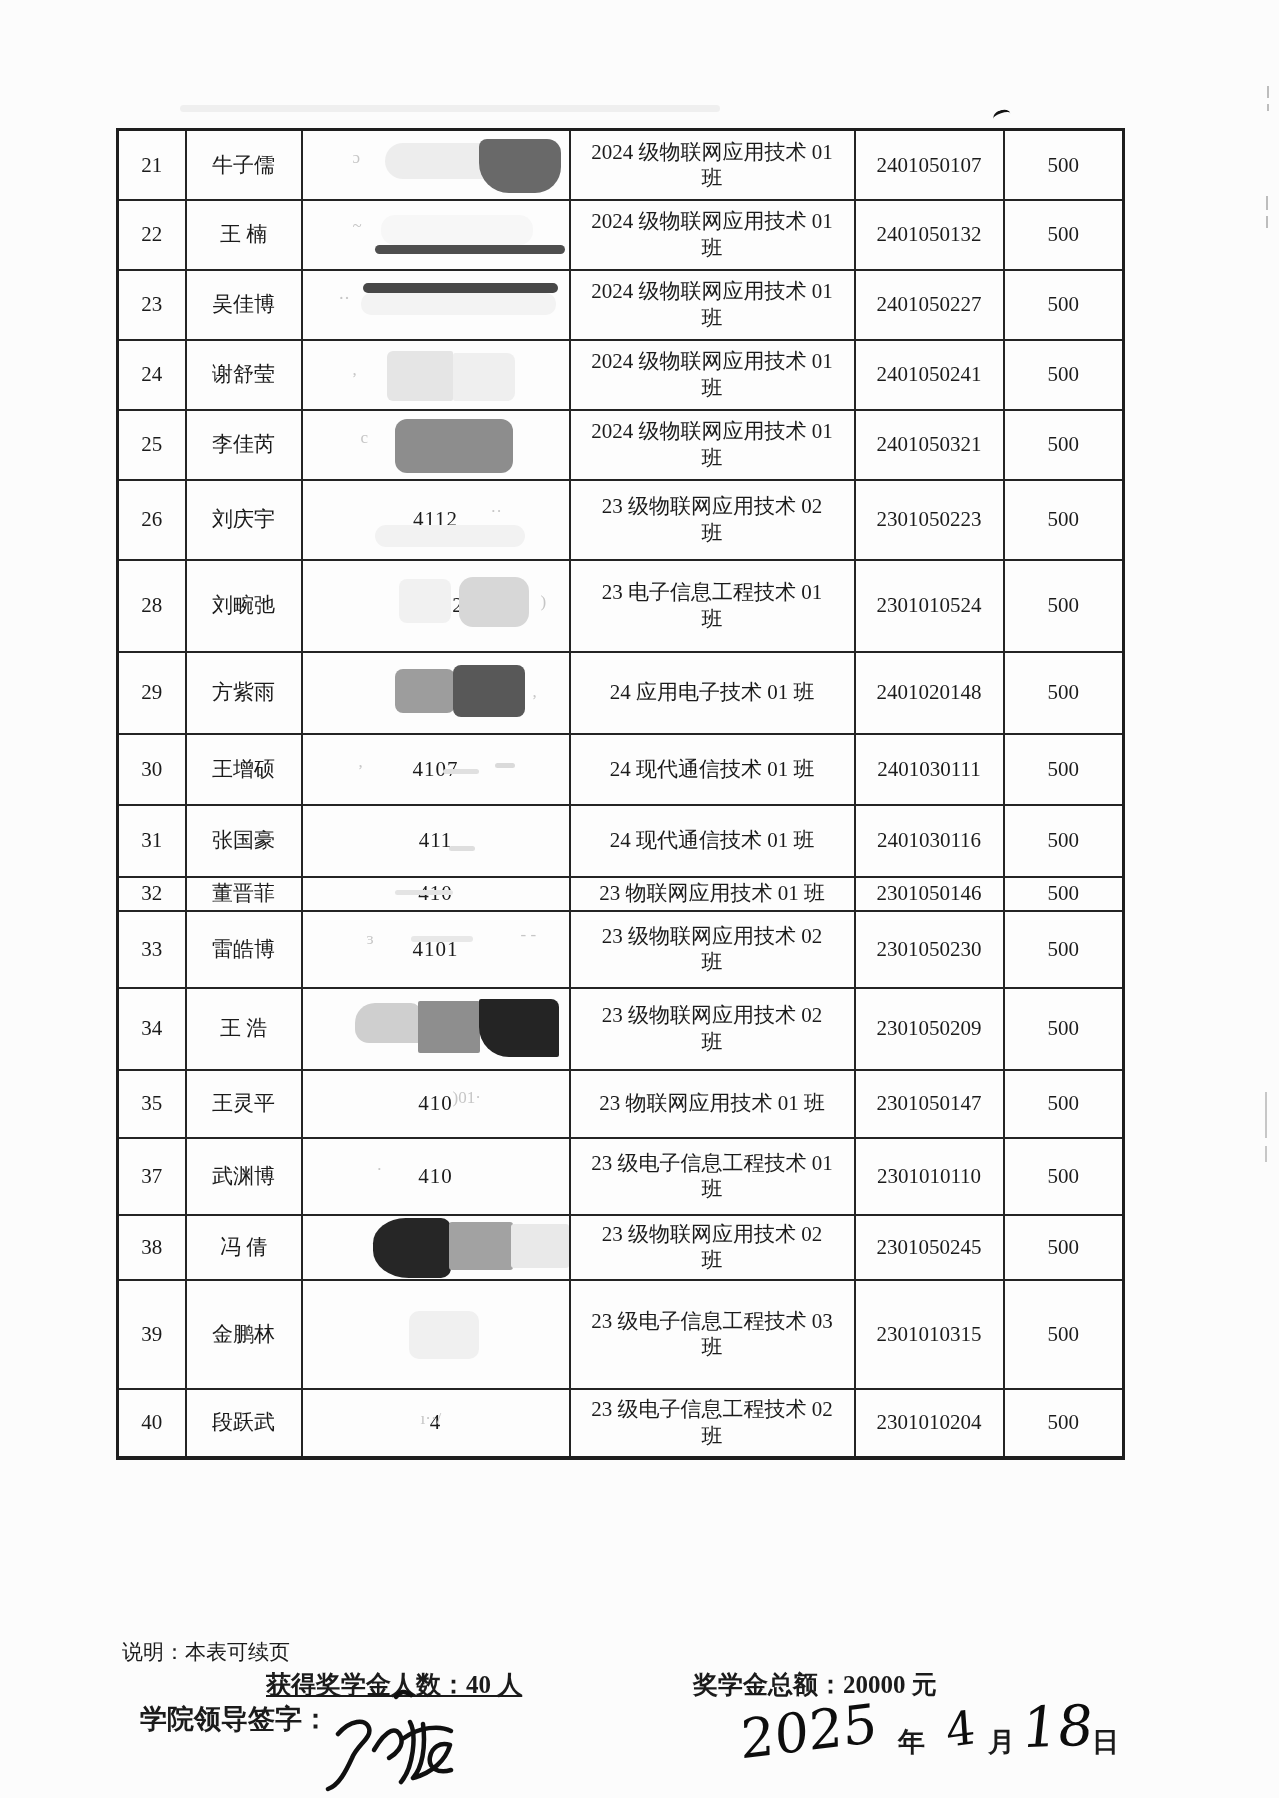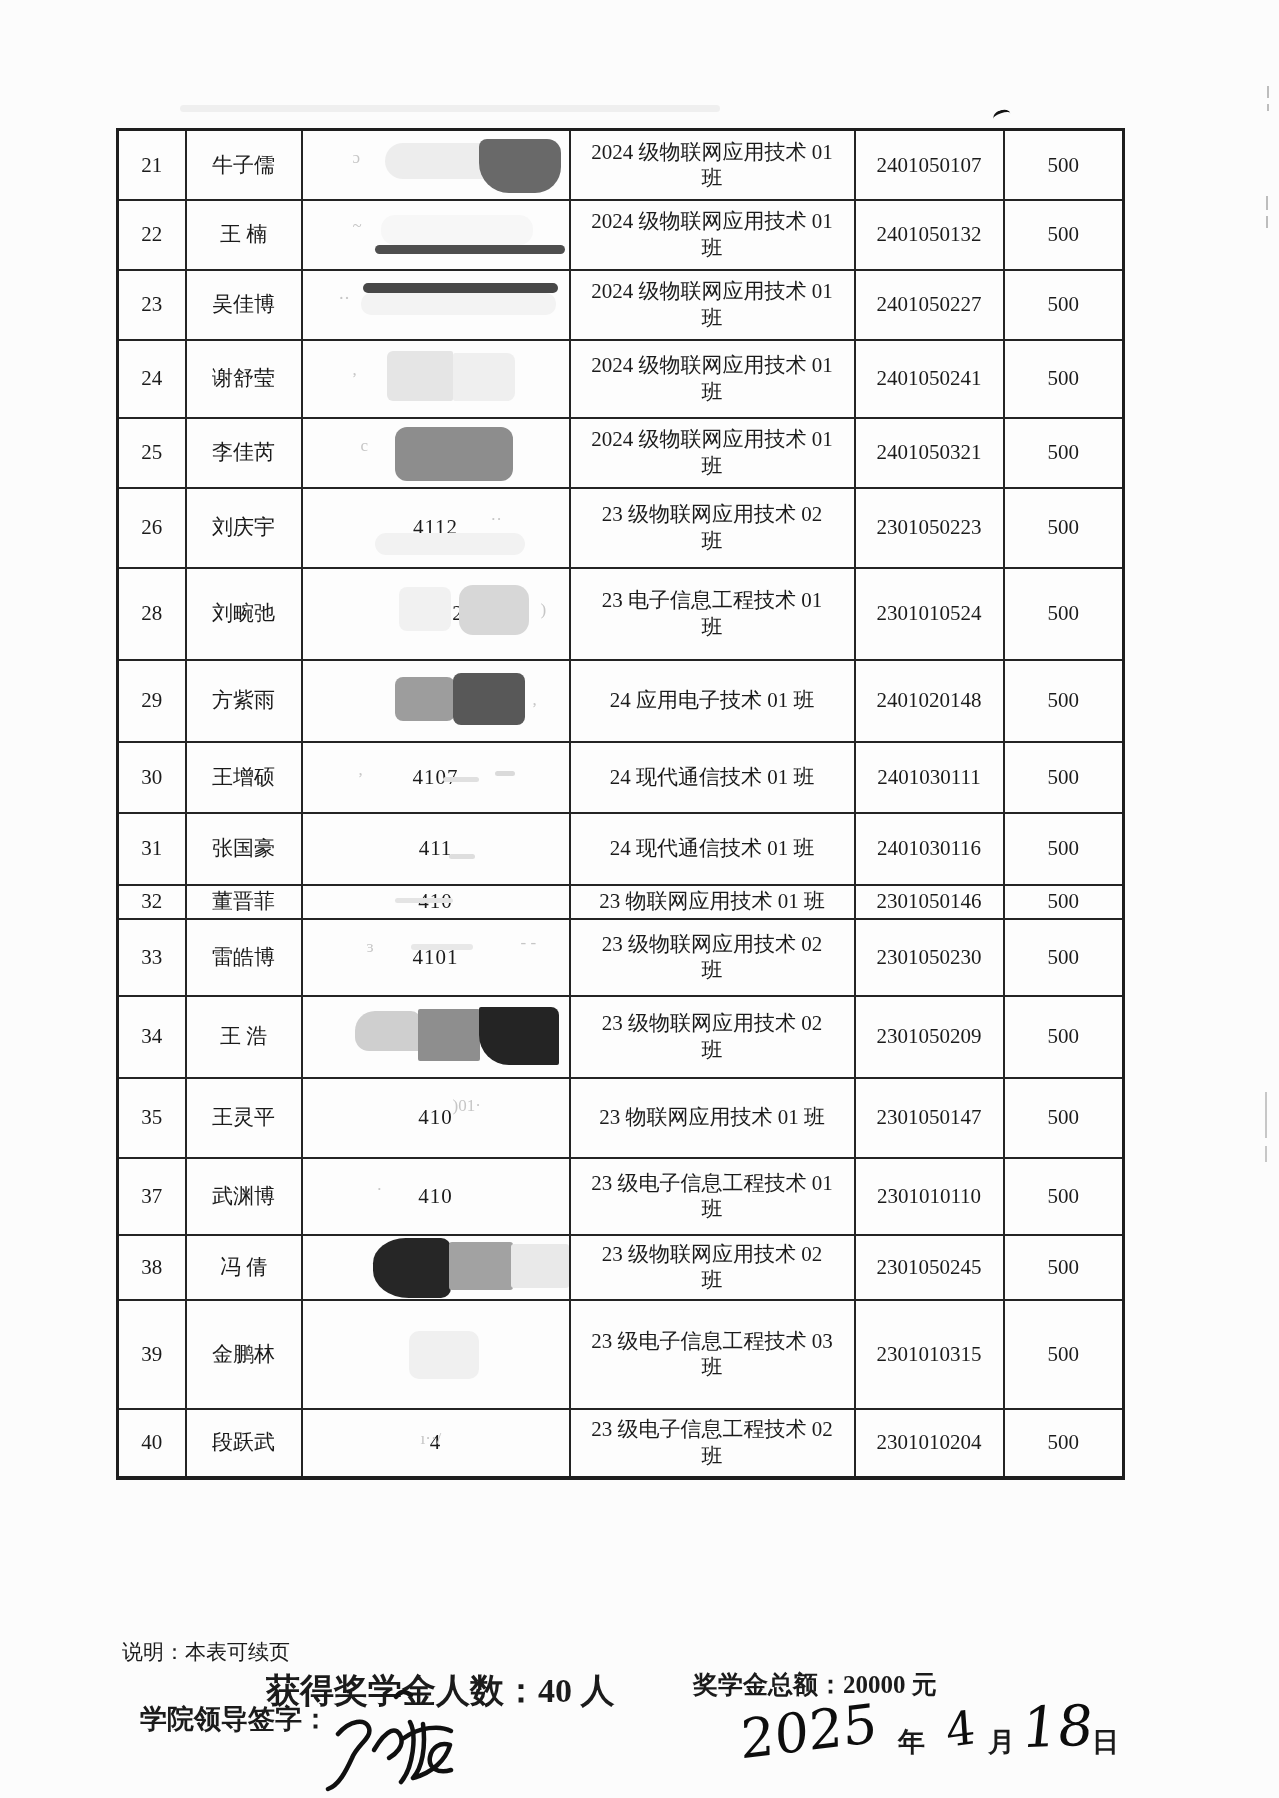--- a/index.html
+++ b/index.html
@@ -24,21 +24,21 @@
     padding:2px 4px;position:relative;overflow:visible;
   }
   td.c-id{text-align:left;padding-left:14px;}
   td.c-class{font-size:18px;line-height:32px;padding:2px 10px;}
   .id-prefix{font-size:21px;letter-spacing:1px;position:relative;z-index:1;}
   .blob{position:absolute;z-index:2;display:block;}
   .mark{position:absolute;z-index:1;color:#c6c6c6;font-size:17px;white-space:pre;}
   
   .abs{position:absolute;white-space:nowrap;}
   .remark{left:122px;top:1638px;font-size:21px;}
-  .stat-recipients{left:266px;top:1668px;font-size:34px;font-weight:bold;}
+  .stat-recipients{left:266px;top:1668px;font-size:25px;font-weight:bold;text-decoration:underline;}
   .stat-total{left:693px;top:1668px;font-size:25px;font-weight:bold;}
   .signer{left:140px;top:1701px;font-size:27px;font-weight:bold;}
   .hand{font-family:"DejaVu Serif",serif;color:#0d0d0d;}
   .hw-year{left:740px;top:1700px;font-size:54px;transform:rotate(-7deg) skewX(-6deg);}
   .hw-month{left:946px;top:1702px;font-size:46px;transform:rotate(-8deg) skewX(-4deg);}
   .hw-day{left:1022px;top:1694px;font-size:56px;transform:rotate(-2deg) skewX(-8deg);}
   .dchar{font-size:27px;top:1724px;font-weight:bold;}
   .d-year-suffix{left:898px;}
   .d-month-suffix{left:988px;}
   .d-day-suffix{left:1092px;}
@@ -100,21 +100,21 @@
             <td class="c-no">23</td>
             <td class="c-name">吴佳博</td>
             <td class="c-id"><span class="id-prefix">41</span><span class="mark" style="left: 36px; top: 12px;">‥</span><span class="blob" style="left: 60px; top: 12px; width: 195px; height: 10px; background: rgb(71, 71, 71); border-radius: 5px;"></span><span class="blob" style="left: 58px; top: 22px; width: 195px; height: 22px; background: rgb(243, 243, 243); border-radius: 10px;"></span></td>
             <td class="c-class">
               <div>2024 级物联网应用技术 01</div>
               <div>班</div>
             </td>
             <td class="c-sno">2401050227</td>
             <td class="c-amt">500</td>
           </tr>
-          <tr style="height: 78px;">
+          <tr style="height: 70px;">
             <td class="c-no">24</td>
             <td class="c-name">谢舒莹</td>
             <td class="c-id"><span class="id-prefix">411</span><span class="mark" style="left: 50px; top: 18px;">,</span><span class="blob" style="left: 84px; top: 10px; width: 66px; height: 50px; background: rgb(229, 229, 229); border-radius: 6px 2px 2px 6px;"></span><span class="blob" style="left: 150px; top: 12px; width: 62px; height: 48px; background: rgb(239, 239, 239); border-radius: 2px 8px 8px 2px;"></span></td>
             <td class="c-class">
               <div>2024 级物联网应用技术 01</div>
               <div>班</div>
             </td>
             <td class="c-sno">2401050241</td>
             <td class="c-amt">500</td>
           </tr>
@@ -206,21 +206,21 @@
             <td class="c-no">34</td>
             <td class="c-name">王 浩</td>
             <td class="c-id"><span class="id-prefix">4113</span><span class="blob" style="left: 52px; top: 14px; width: 66px; height: 40px; background: rgb(207, 207, 207); border-radius: 20px 10px 0px 14px;"></span><span class="blob" style="left: 115px; top: 12px; width: 62px; height: 52px; background: rgb(142, 142, 142); border-radius: 2px;"></span><span class="blob" style="left: 176px; top: 10px; width: 80px; height: 58px; background: rgb(36, 36, 36); border-radius: 2px 8px 2px 30px;"></span></td>
             <td class="c-class">
               <div>23 级物联网应用技术 02</div>
               <div>班</div>
             </td>
             <td class="c-sno">2301050209</td>
             <td class="c-amt">500</td>
           </tr>
-          <tr style="height: 80px;">
+          <tr style="height: 68px;">
             <td class="c-no">35</td>
             <td class="c-name">王灵平</td>
             <td class="c-id"><span class="id-prefix">410</span><span class="mark" style="left: 150px; top: 16px;">)01·</span></td>
             <td class="c-class">
               <div>23 物联网应用技术 01 班</div>
             </td>
             <td class="c-sno">2301050147</td>
             <td class="c-amt">500</td>
           </tr>
           <tr style="height: 77px;">

